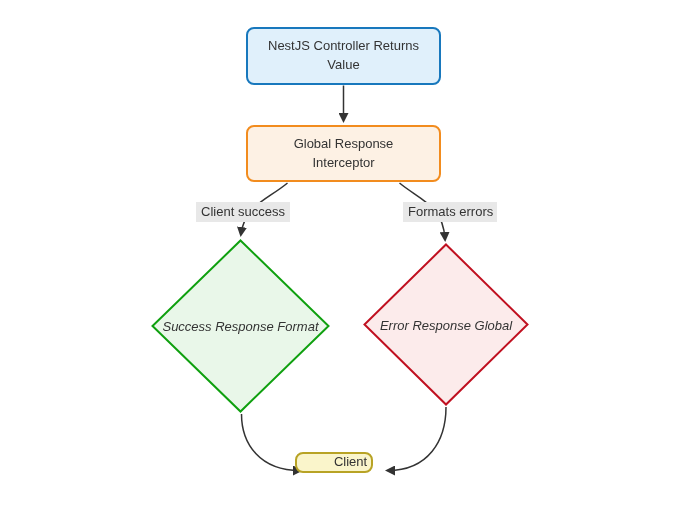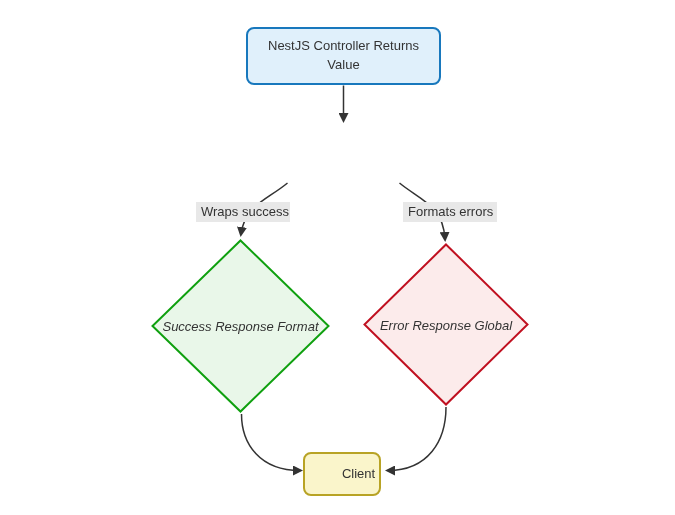--- a/index.html
+++ b/index.html
@@ -48,21 +48,21 @@
     border-color: var(--controller-stroke, #1878bd);
   }
   .node-controller .wrap-label { max-width: 180px; display: inline-block; }
   .node-interceptor {
     left: 246px; top: 125px; width: 195px; height: 57px;
     background: var(--interceptor-fill, #fdf1e4);
     border-color: var(--interceptor-stroke, #f28c1e);
   }
   .node-interceptor .wrap-label { max-width: 124px; display: inline-block; }
   .node-client {
-    left: 303px; top: 452px; width: 78px; height: 44px;
+    left: 295px; top: 452px; width: 78px; height: 21px;
     background: var(--client-fill, #faf5cb);
     border-color: var(--client-stroke, #b8a325);
     padding-left: 33px;
   }
   .diamond {
     position: absolute;
   }
   .diamond svg { display: block; }
   .diamond .d-label {
     position: absolute;
@@ -113,22 +113,25 @@
     <path class="edge" d="M287.5,183 C267,200 245,205 241,234" marker-end="url(#arrowhead)"></path>
     <path class="edge" d="M399.5,183 C420,200 443,205 445,239" marker-end="url(#arrowhead)"></path>
     <path class="edge" d="M241.5,414 C241.5,444 260,470.5 300,470.5" marker-end="url(#arrowhead)"></path>
     <path class="edge" d="M446,407 C446,441 428,470.5 388,470.5" marker-end="url(#arrowhead)"></path>
   </svg>
 
   <div class="node node-rect node-controller">
     <span class="wrap-label">NestJS Controller Returns Value</span>
   </div>
 
+  <div class="node node-rect node-interceptor">
+    <span class="wrap-label">Global Response Interceptor</span>
+  </div>
 
-  <div class="edge-label edge-label-wraps">Wraps success</div>
+  <div class="edge-label edge-label-wraps">Client success</div>
 
   <div class="edge-label edge-label-formats">Formats errors</div>
 
   <div class="diamond diamond-success">
     <svg viewBox="0 0 179 174" width="179" height="174">
       <polygon points="89.5,1.5 177.5,87 89.5,172.5 1.5,87"></polygon>
     </svg>
     <span class="d-label">Success Response Format</span>
   </div>
 

